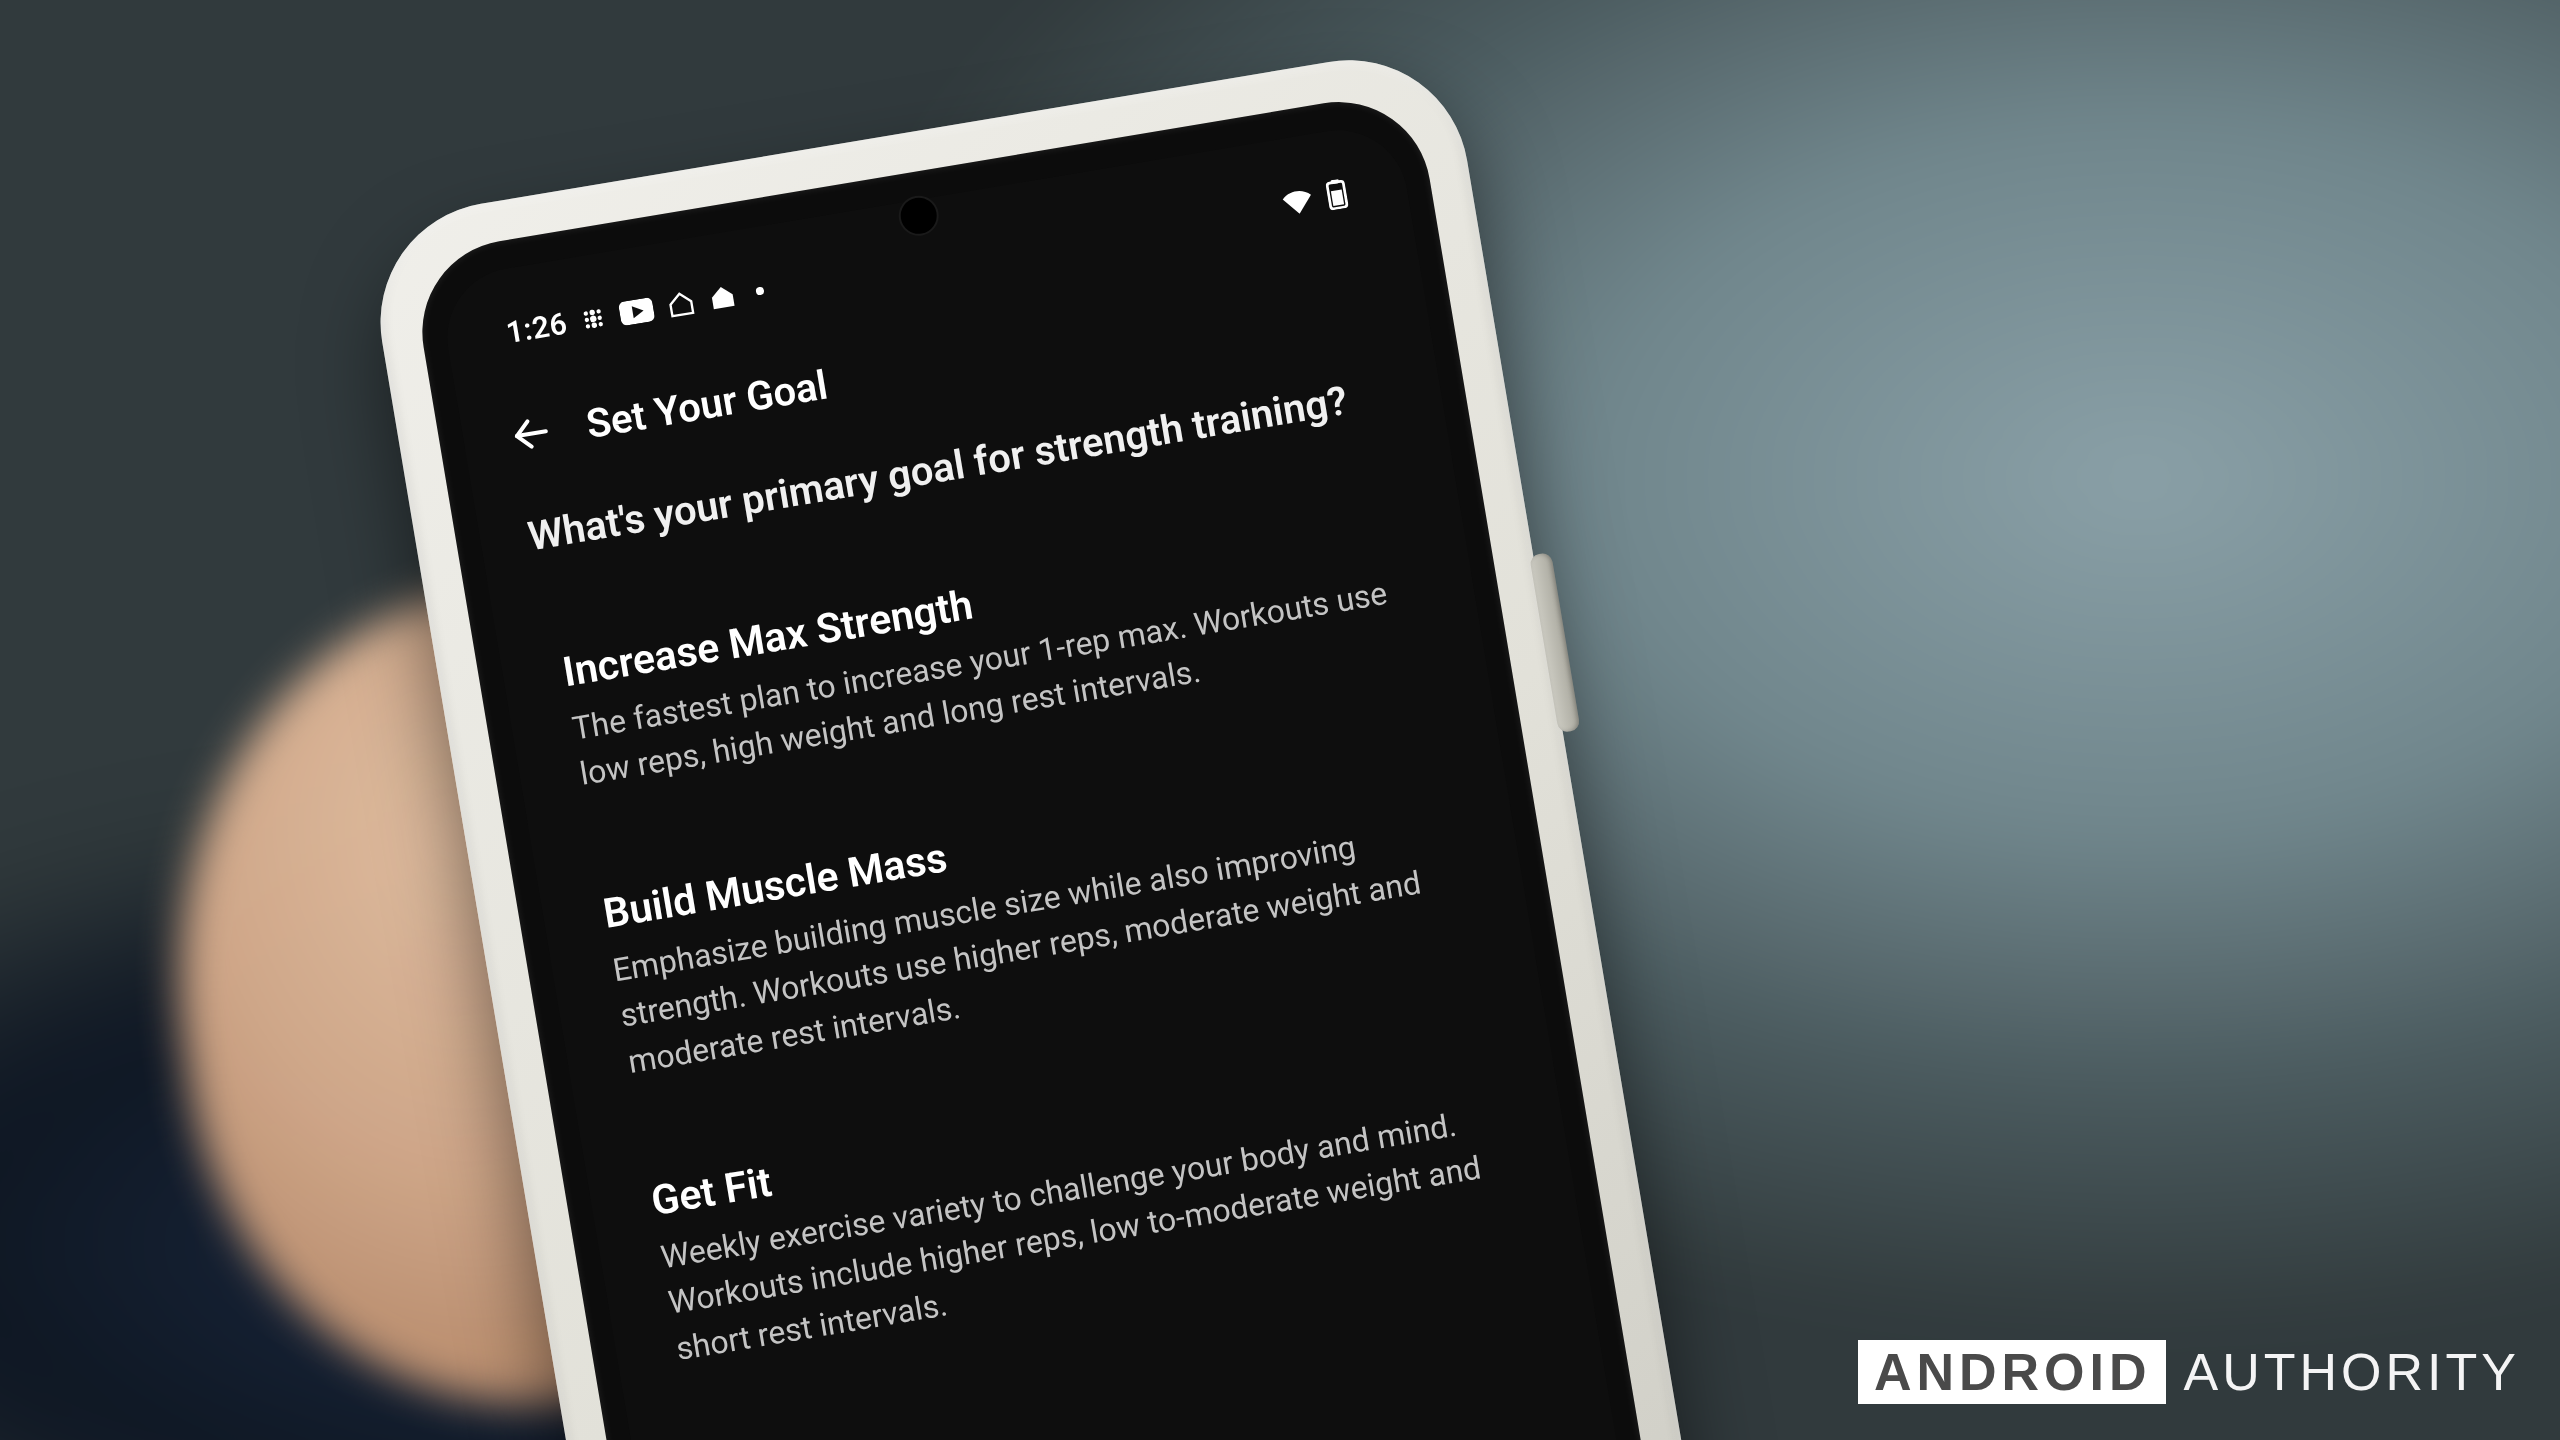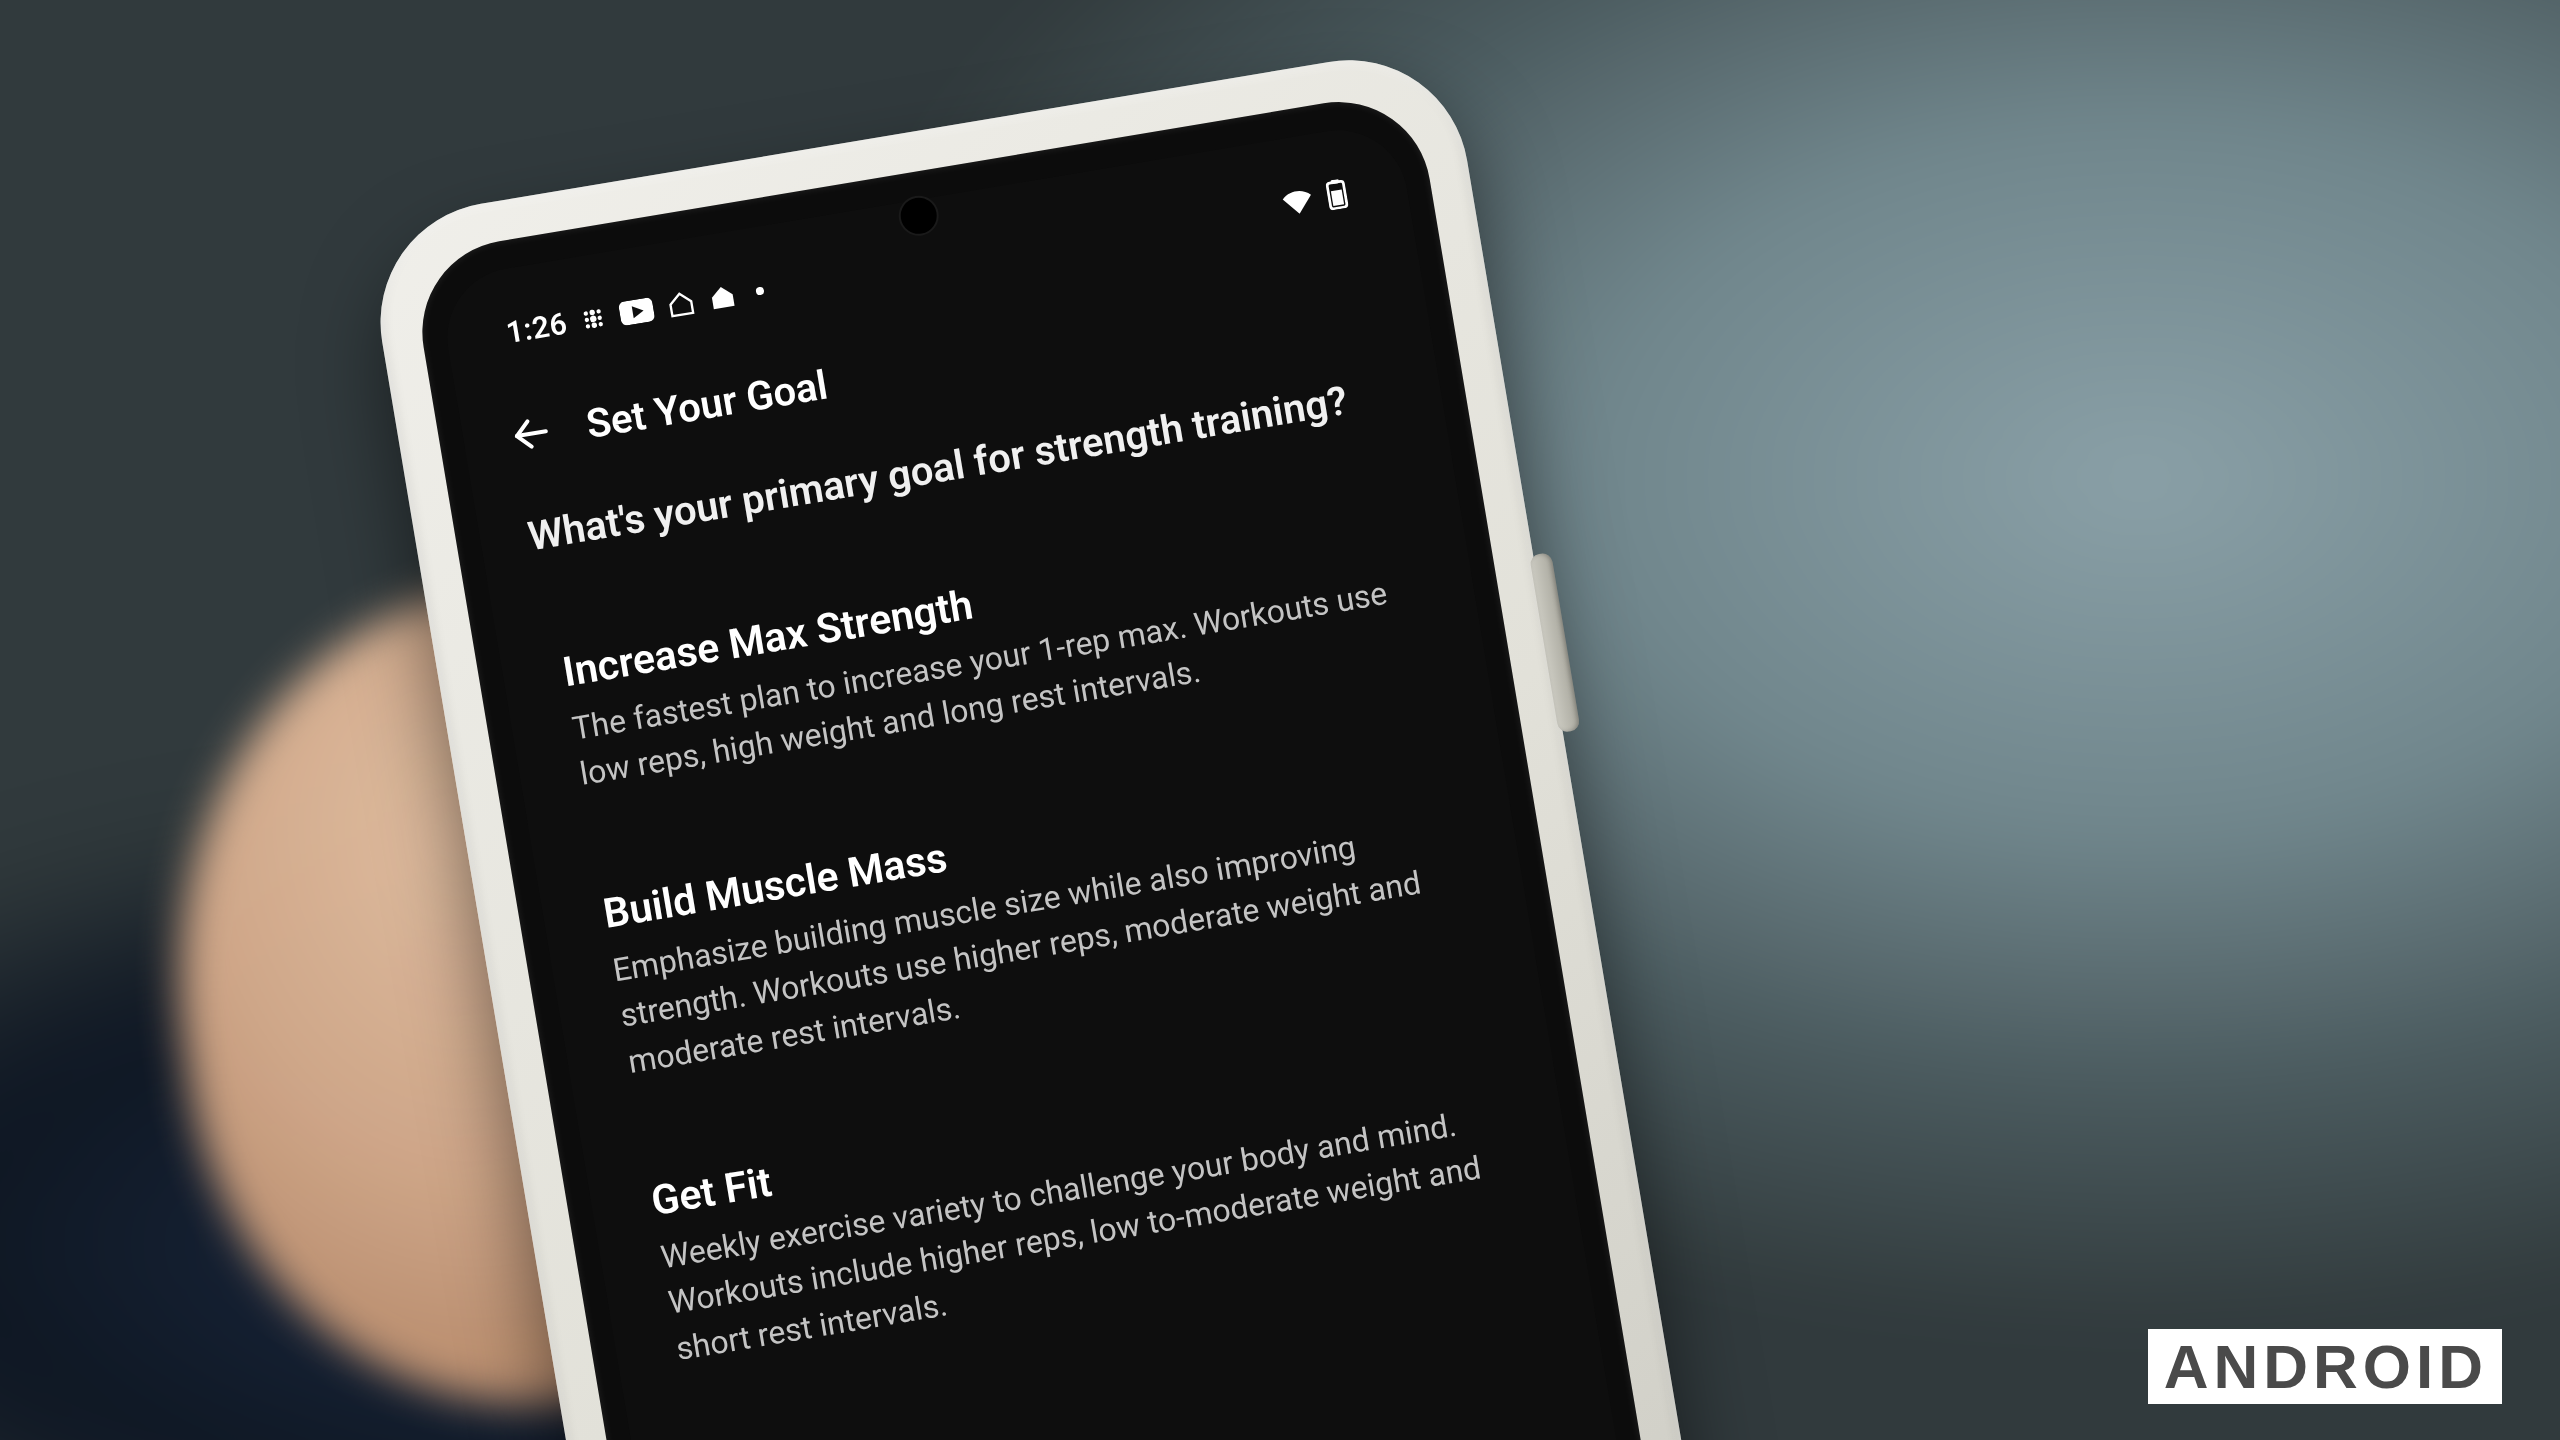--- a/index.html
+++ b/index.html
@@ -204,21 +204,21 @@
   
   .watermark {
     position: absolute;
     right: 40px;
     bottom: 36px;
     z-index: 50;
     display:flex;
     align-items:center;
     font-family: "DIN Alternate", "Arial Narrow", Arial, sans-serif;
     letter-spacing: 4px;
-    font-size: 62px;
+    font-size: 52px;
     color: #fff;
   }
   .watermark .box{
     background:#fff;
     color:#4a4a4a;
     padding:2px 14px 2px 16px;
     font-weight:700;
     margin-right:18px;
     letter-spacing:5px;
   }
@@ -320,13 +320,14 @@
 
         </div>
 
       </div>
     </div>
   </div>
 </div>
 
 <div class="watermark">
   <span class="box">ANDROID</span>
+  <span class="light">AUTHORITY</span>
 </div>
 
 </body></html>

